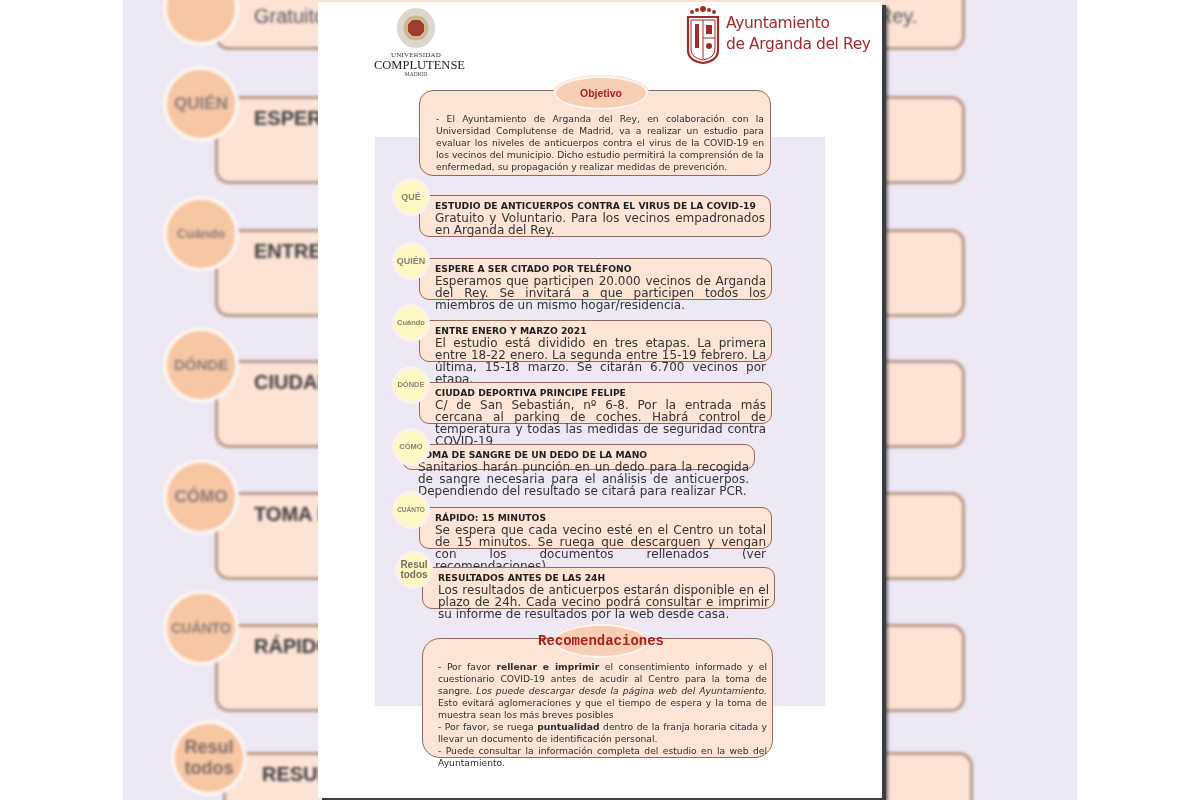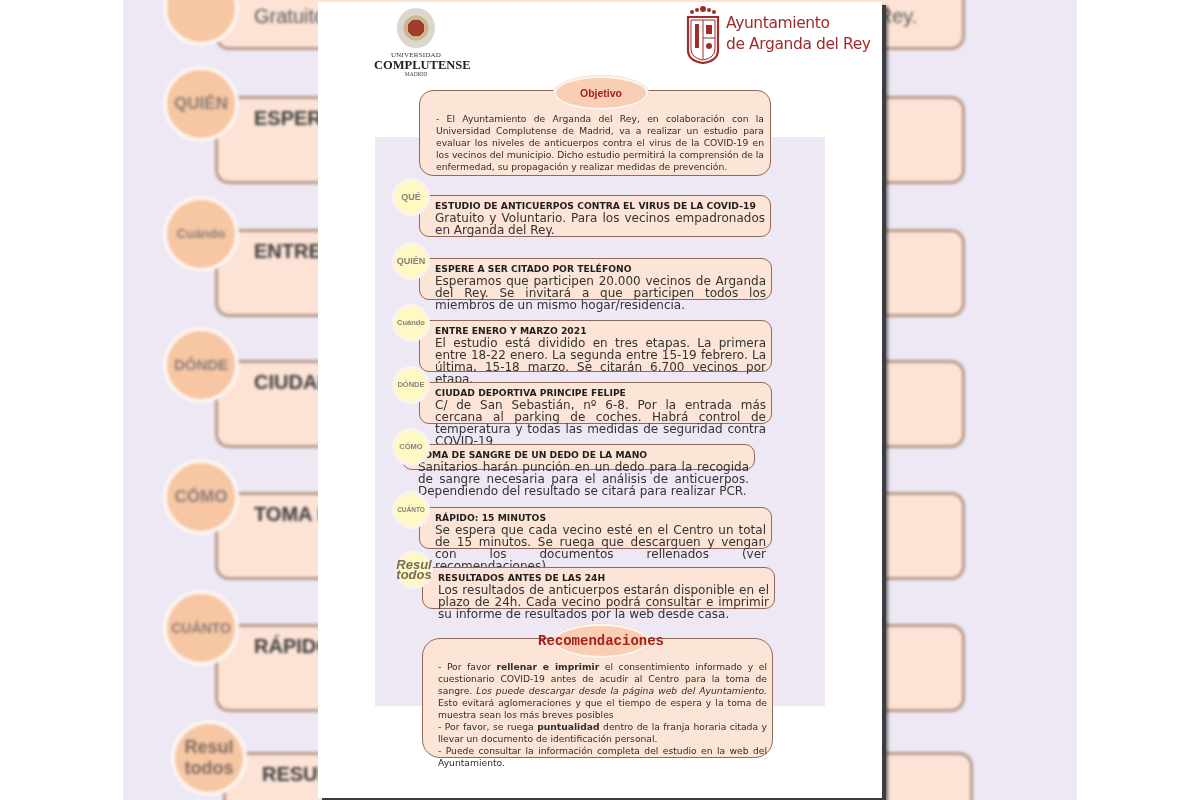--- a/index.html
+++ b/index.html
@@ -30,21 +30,21 @@
     background: #ffffff;
     box-shadow: 4px 3px 0 0 #3c3c44, 6px 4px 3px rgba(0,0,0,0.5);
     overflow: hidden;
   }
   .band { position: absolute; left: 57px; top: 135px; width: 450px; height: 569px; background: #ede8f4; }
 
   .logo-ucm { position: absolute; left: 56px; top: 6px; width: 84px; text-align: center; }
   .ucm-seal { width: 38px; height: 40px; margin: 0 auto; border-radius: 50%;
     background: radial-gradient(circle, #a33a2e 0 30%, #c9b98f 31% 45%, #ddd6cc 46% 100%); }
   .ucm-l1 { font-family: "Liberation Serif", serif; font-size: 7px; color: #333; margin-top: 3px; letter-spacing: 0.2px; }
-  .ucm-l2 { font-family: "Liberation Serif", serif; font-size: 12.5px; color: #222; line-height: 12px; font-weight: bold; }
+  .ucm-l2 { font-family: "Liberation Serif", serif; font-size: 12.5px; color: #222; line-height: 12px; }
   .ucm-l3 { font-family: "Liberation Serif", serif; font-size: 5.5px; color: #444; }
 
   .logo-ayto { position: absolute; left: 368px; top: 4px; display: flex; align-items: center; }
   .ayto-shield { width: 34px; height: 56px; position: relative; }
   .ayto-text { margin-left: 6px; color: #a02c2c; font-size: 15.5px; line-height: 21px; font-family: "DejaVu Sans", sans-serif; letter-spacing: -0.4px; }
 
   
   .pill {
     position: absolute; background: #f8cfb5; border: 2px solid #fdf4ee; border-radius: 50%;
     color: #a8201a; font-weight: bold; font-size: 10.5px; display: flex; align-items: center; justify-content: center;
@@ -176,21 +176,21 @@
   <div class="icon-circle" style="left:74px; top:176px;">QUÉ</div>
 
   <div class="box" style="left:101px; top:256px; width:353px; height:42px;">
     <div class="item-content">
       <div class="item-title">ESPERE A SER CITADO POR TELÉFONO</div>
       <div class="item-body">Esperamos que participen 20.000 vecinos de Arganda del Rey. Se invitará a que participen todos los miembros de un mismo hogar/residencia.</div>
     </div>
   </div>
   <div class="icon-circle" style="left:74px; top:240px;">QUIÉN</div>
 
-  <div class="box" style="left:101px; top:318px; width:353px; height:52px;">
+  <div class="box" style="left:101px; top:318px; width:353px; height:42px;">
     <div class="item-content">
       <div class="item-title">ENTRE ENERO Y MARZO 2021</div>
       <div class="item-body">El estudio está dividido en tres etapas. La primera entre 18-22 enero. La segunda entre 15-19 febrero. La última, 15-18 marzo. Se citarán 6.700 vecinos por etapa.</div>
     </div>
   </div>
   <div class="icon-circle small" style="left:74px; top:302px;">Cuándo</div>
 
   <div class="box" style="left:101px; top:380px; width:353px; height:42px;">
     <div class="item-content">
       <div class="item-title">CIUDAD DEPORTIVA PRINCIPE FELIPE</div>
@@ -214,21 +214,21 @@
     </div>
   </div>
   <div class="icon-circle tiny" style="left:74px; top:489px;">CUÁNTO</div>
 
   <div class="box" style="left:104px; top:565px; width:353px; height:42px;">
     <div class="item-content">
       <div class="item-title">RESULTADOS ANTES DE LAS 24H</div>
       <div class="item-body">Los resultados de anticuerpos estarán disponible en el plazo de 24h. Cada vecino podrá consultar e imprimir su informe de resultados por la web desde casa.</div>
     </div>
   </div>
-  <div class="icon-circle" style="left:77px; top:549px; font-size:13px; color:#7d6a60;font-style:italic;">
+  <div class="icon-circle" style="left:77px; top:549px; font-size:10px; color:#7d6a60;">
     <span><span>Resul</span><br><span>todos</span></span>
   </div>
 
   <div class="box" style="left:104px; top:636px; width:351px; height:120px; border-radius:18px;">
     <div class="rec-text">
       <span>- Por favor </span><b>rellenar e imprimir</b><span> el consentimiento informado y el cuestionario COVID-19 antes de acudir al Centro para la toma de sangre. </span><i>Los puede descargar desde la página web del Ayuntamiento.</i><span> Esto evitará aglomeraciones y que el tiempo de espera y la toma de muestra sean los más breves posibles</span><br>
       <span>- Por favor, se ruega </span><b>puntualidad</b><span> dentro de la franja horaria citada y llevar un documento de identificación personal.</span><br>
       <span>- Puede consultar la información completa del estudio en la web del Ayuntamiento.</span>
     </div>
   </div>

